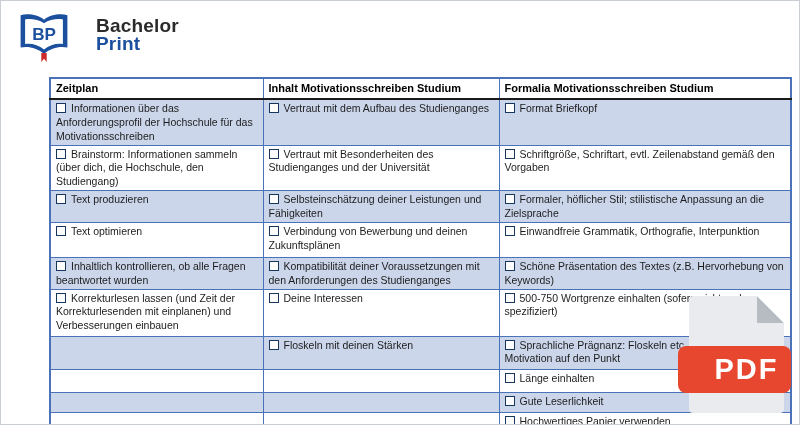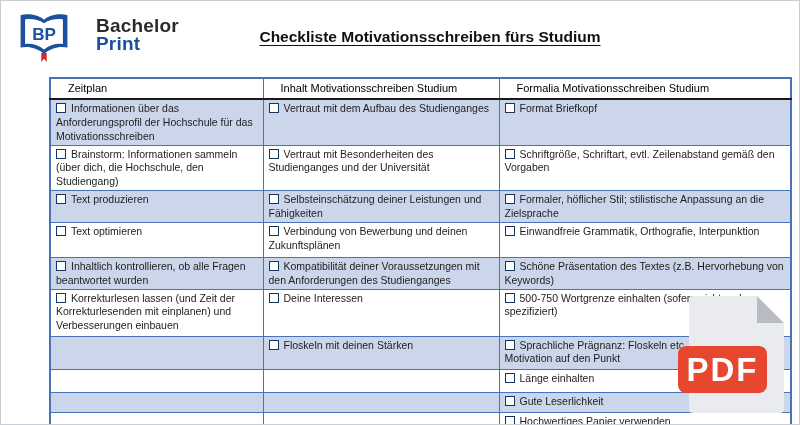--- a/index.html
+++ b/index.html
@@ -34,24 +34,24 @@
     font-size:10.5px;color:#1c1c1c;
   }
   table.checklist td,table.checklist th{
     border:1px solid #4a72b8;
     vertical-align:top;
     padding:2px 5px 1px 5px;
     line-height:1.32;
     overflow:hidden;
   }
   table.checklist th{
-    text-align:left;font-size:11px;font-weight:normal;color:#000;
+    text-align:left;font-size:11px;font-weight:bold;color:#000;
     background:#ffffff;
     border-bottom:2px solid #1a1a1a;
-    padding:2px 17px;
+    padding:2px 5px;
     height:15px;
   }
   table.checklist{border:2px solid #4a72b8;}
   tbody tr:nth-child(odd) td{background:#ccd6eb;}
   tbody tr:nth-child(even) td{background:#ffffff;}
 
   tbody tr:nth-child(1){height:31px;}
   tbody tr:nth-child(2){height:42px;}
   tbody tr:nth-child(3){height:30px;}
   tbody tr:nth-child(4){height:35px;}
@@ -76,22 +76,23 @@
   }
   .pdf-fold{
     position:absolute;right:0;top:0;width:27px;height:27px;
     background:#b7bcc3;
     clip-path:polygon(0 0, 100% 100%, 0 100%);
   }
   .pdf-badge{
     position:absolute;left:677px;top:345px;width:89px;height:47px;
     background:#e7472e;border-radius:8px;
     display:flex;align-items:center;justify-content:center;
-    color:#ffffff;font-weight:bold;font-size:33px;letter-spacing:2px;
+    color:#ffffff;font-weight:bold;font-size:29px;letter-spacing:2px;
     font-family:"Liberation Sans", sans-serif;
+    padding-left:24px;
   }
 </style>
 </head>
 <body>
 
 <div class="page">
 
   <div class="brand">
     <span>
       <svg width="54" height="54" viewBox="0 0 60 60">
@@ -100,21 +101,20 @@
         <text x="30" y="36" text-anchor="middle" font-family="Liberation Sans, sans-serif" font-weight="bold" font-size="19" fill="#1c4f9e">BP</text>
         <polygon points="27,50 33,50 33,60 30,56.5 27,60" fill="#cf2b2b"></polygon>
       </svg>
     </span>
     <span class="brand-text">
       <div class="brand-line1">Bachelor</div>
       <div class="brand-line2">Print</div>
     </span>
   </div>
 
-  <div class="doc-title">Checkliste Motivationsschreiben fürs Studium</div>
 
   <div class="tbl-wrap">
     <table class="checklist">
       <colgroup>
         <col style="width:213px">
           <col style="width:236px">
           <col style="width:292px">
       </colgroup>
       <thead>
         <tr>

